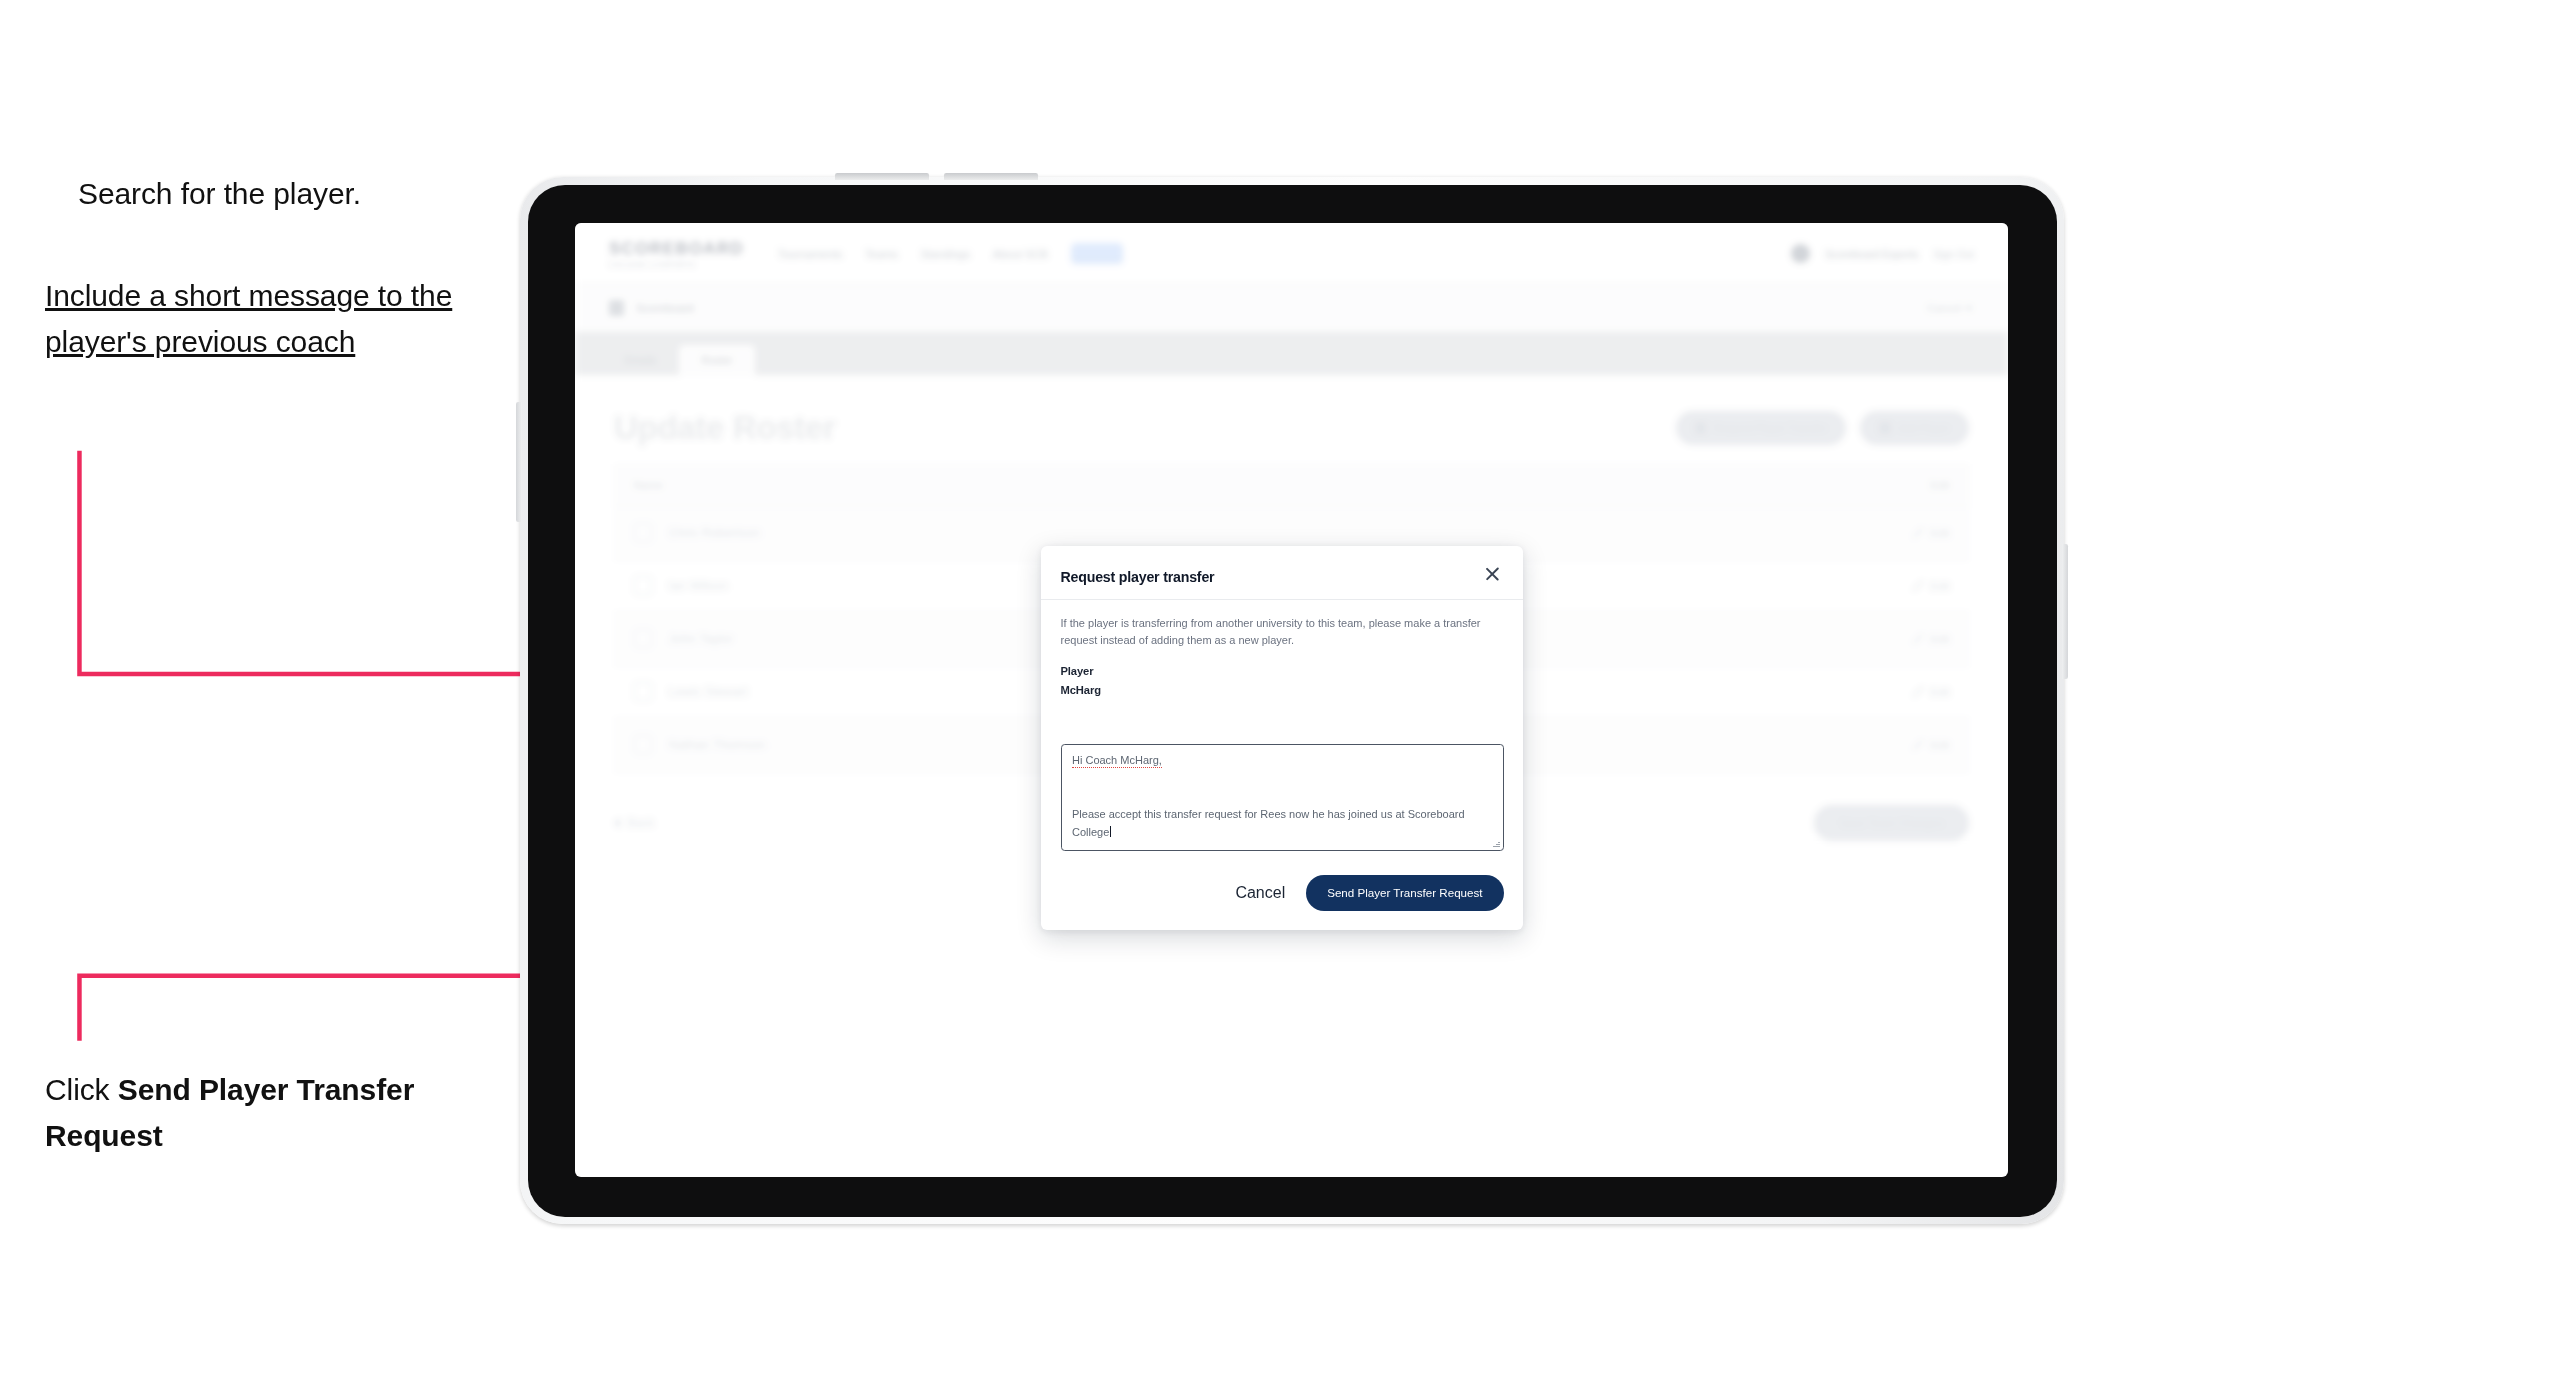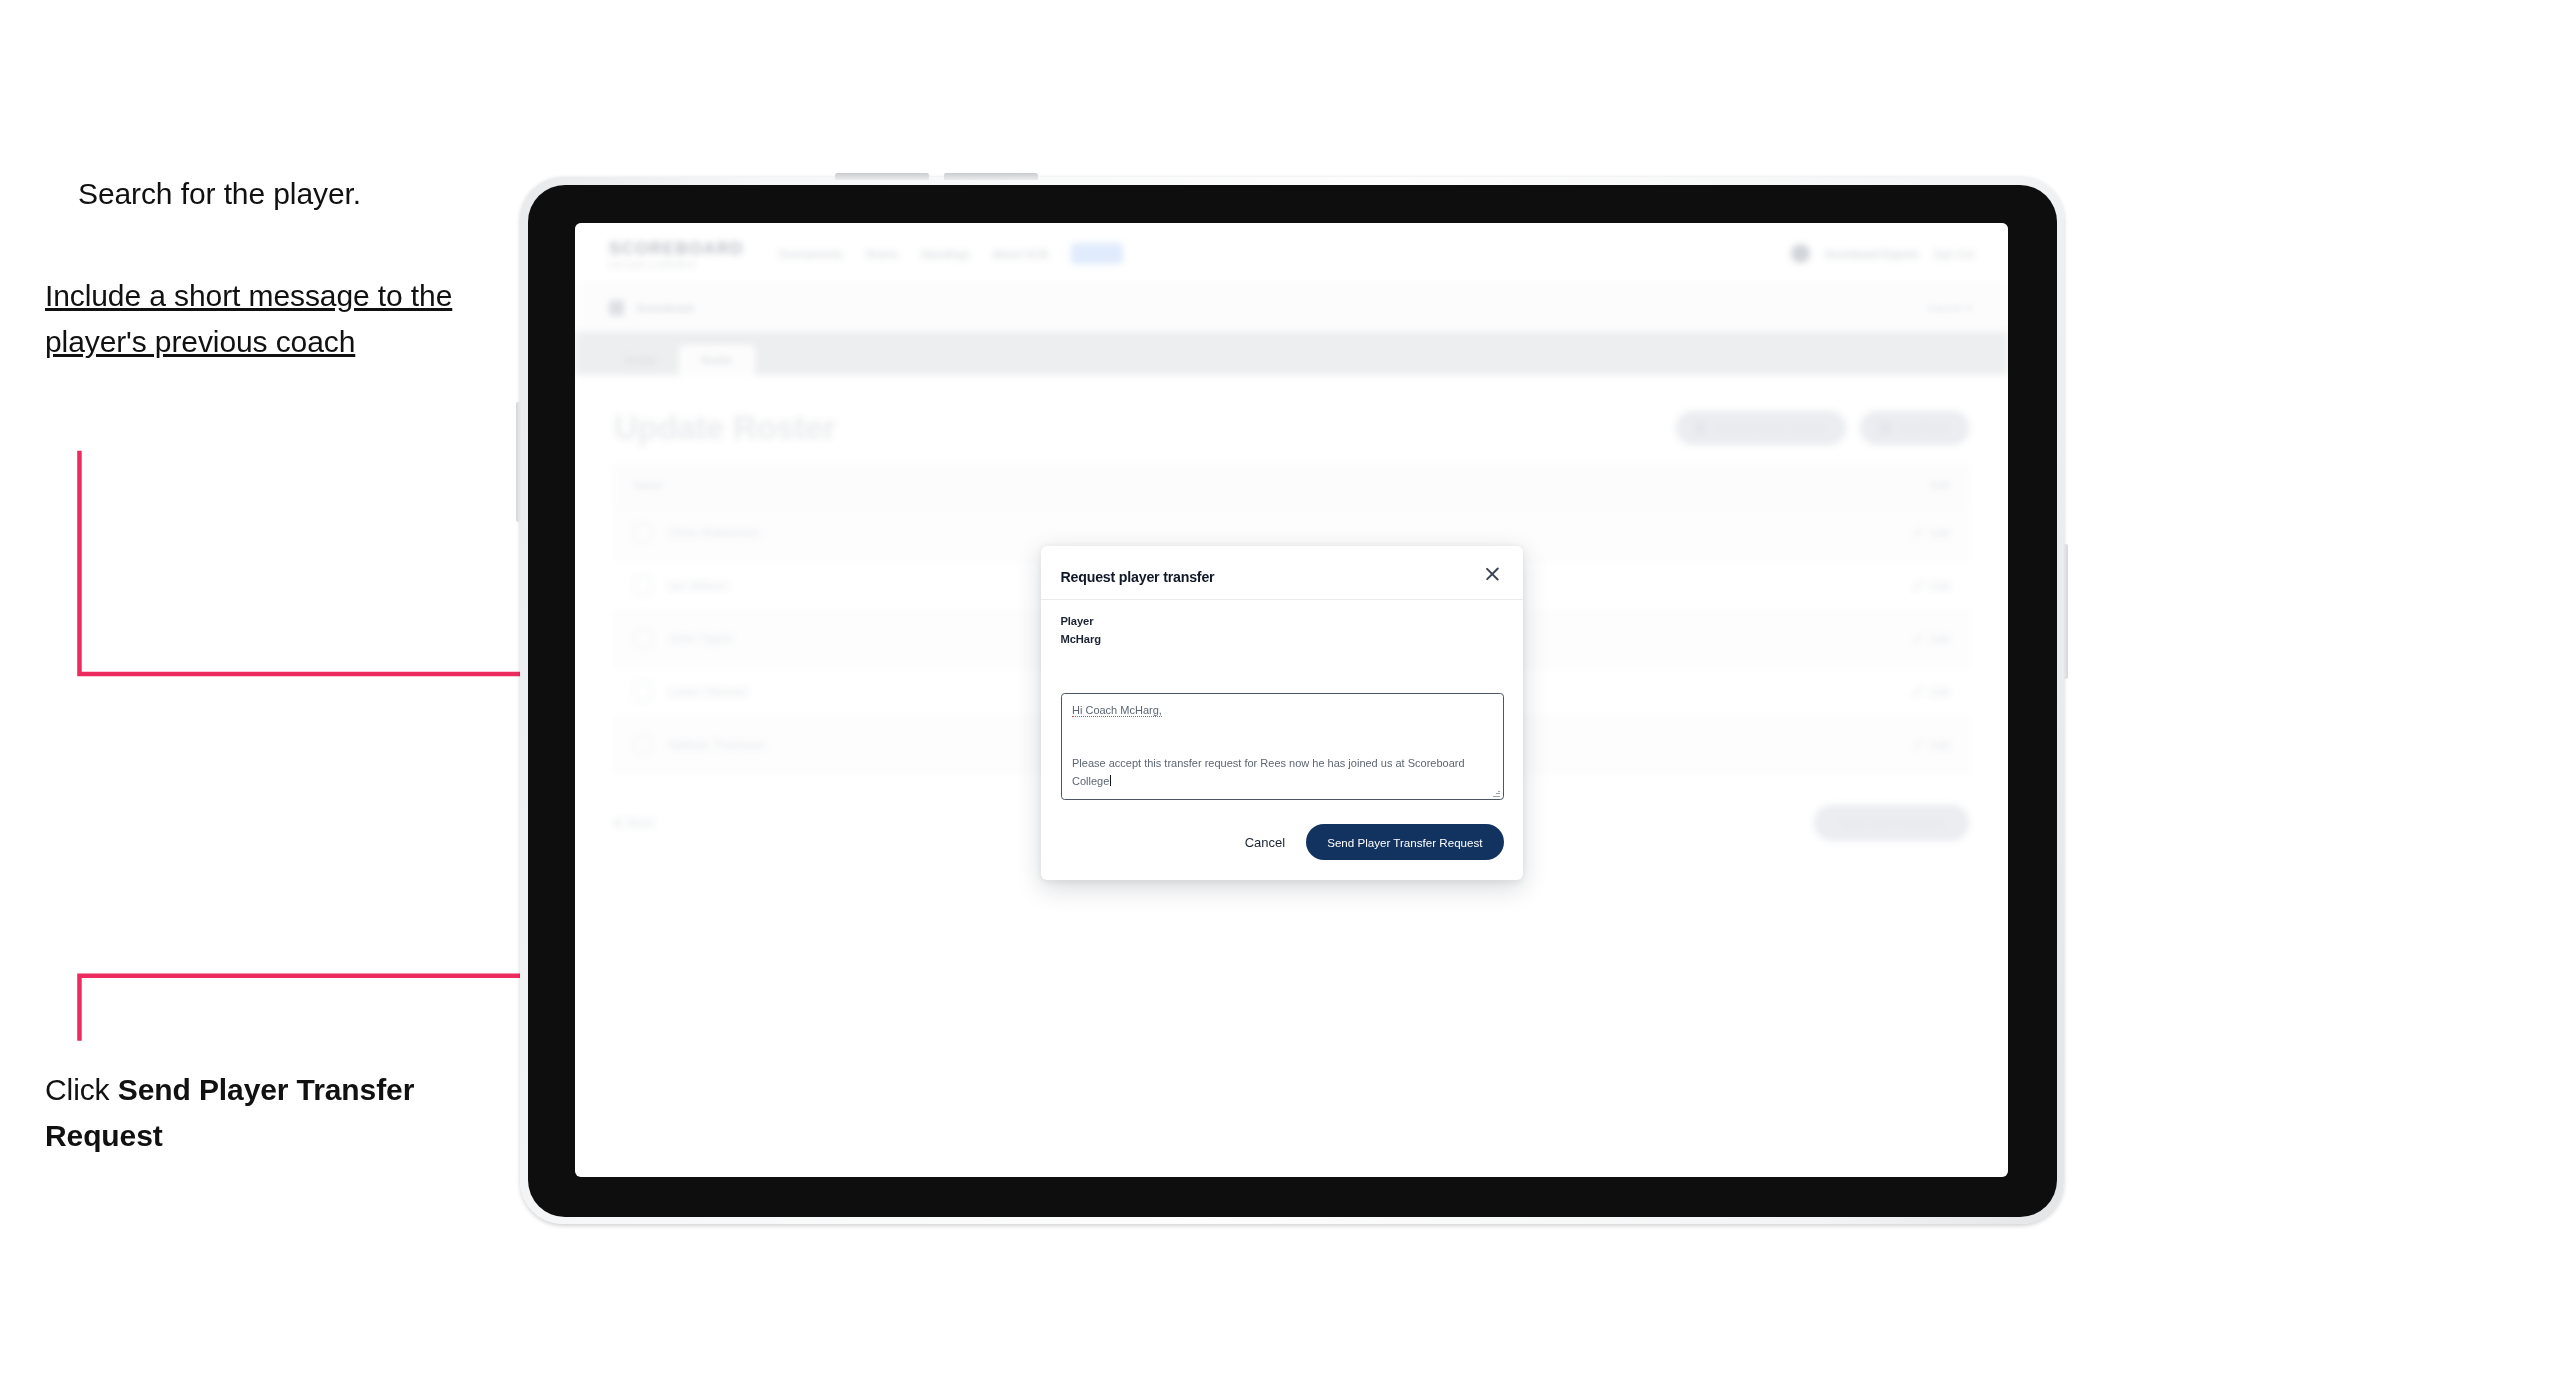--- a/index.html
+++ b/index.html
@@ -417,21 +417,21 @@
     transform-origin: right bottom;
   }
   #modal-foot {
     display: flex;
     align-items: center;
     justify-content: flex-end;
     gap: 16.5px;
     padding: 16.5px 19.5px 19.5px 19.5px;
   }
   #cancel-btn {
-    font-size: 13px;
+    font-size: 16px;
     color: #1b2433;
     background: none;
     border: none;
     cursor: pointer;
     font-family: "Liberation Sans", sans-serif;
     padding: 6px 4.5px;
   }
   #send-btn {
     background: #123260;
     color: #ffffff;
@@ -583,20 +583,21 @@
 
     <div id="modal-scrim"></div>
 
     <div id="modal">
       <div id="modal-head">
         <div id="modal-title">Request player transfer</div>
         <div id="modal-close"></div>
       </div>
 
       <div id="modal-body">
+        <p id="modal-desc">If the player is transferring from another university to this team, please make a transfer request instead of adding them as a new player.</p>
 
         <div class="field-label">Player</div>
 
         <div class="field-label">McHarg</div>
         <div id="message-box"><span id="msg-line-1">Hi Coach McHarg,</span>
 <br><br><span>Please accept this transfer request for Rees now he has joined us at Scoreboard College</span><span class="caret"></span><span id="resize-grip"><span style="bottom:0.7px;width:7.5px;"></span><span style="bottom:3px;width:4.5px;"></span><span style="bottom:5.2px;width:2.2px;"></span></span></div>
       </div>
 
       <div id="modal-foot">
         <button id="cancel-btn">Cancel</button>

